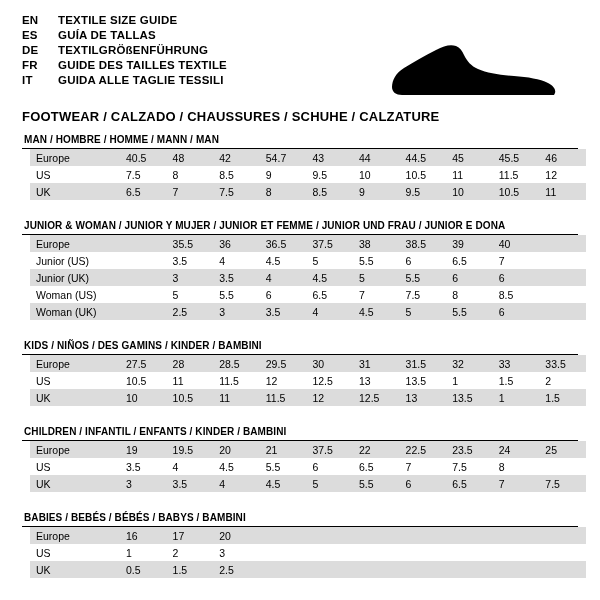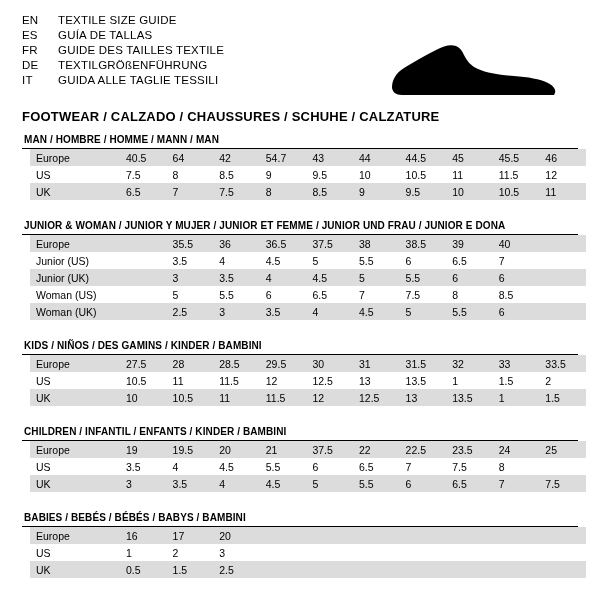--- a/index.html
+++ b/index.html
@@ -28,21 +28,21 @@
   }
   .lang-table {
     border-collapse: collapse;
     font-size: 11.5px;
     letter-spacing: .2px;
   }
   .lang-table td {
     padding: 0 0 3px 0;
     vertical-align: top;
     white-space: nowrap;
-    font-weight: normal;
+    font-weight: bold;
     margin-left: 44px;
   }
   .lang-code {
     width: 36px;
     font-weight: bold;
   }
   .shoe-art {
     position: absolute;
     top: 20px;
     right: 4px;
@@ -102,26 +102,26 @@
       <tbody>
         <tr>
           <td class="lang-code">EN</td>
           <td>TEXTILE SIZE GUIDE</td>
         </tr>
         <tr>
           <td class="lang-code">ES</td>
           <td>GUÍA DE TALLAS</td>
         </tr>
         <tr>
+          <td class="lang-code">DE</td>
+          <td>TEXTILGRÖßENFÜHRUNG</td>
+        </tr>
+        <tr>
           <td class="lang-code">FR</td>
           <td>GUIDE DES TAILLES TEXTILE</td>
-        </tr>
-        <tr>
-          <td class="lang-code">DE</td>
-          <td>TEXTILGRÖßENFÜHRUNG</td>
         </tr>
         <tr>
           <td class="lang-code">IT</td>
           <td>GUIDA ALLE TAGLIE TESSILI</td>
         </tr>
       </tbody>
     </table>
 
     <svg class="shoe-art" viewBox="0 0 190 70">
       <path fill="#000000" d="M20 34 C30 28 40 22 52 16 C60 12 66 10 72 12 C76 13.5 78 17 80 21 C83 27 87 32 94 35 C103 39 116 41 130 42 C144 43 156 45 164 49 C170 52 172 56 171 59 L170 61 L18 61 C12 61 8 58 8 53 C8 46 12 39 20 34 Z"></path>
@@ -131,21 +131,21 @@
     <div class="footwear-title">FOOTWEAR / CALZADO / CHAUSSURES / SCHUHE / CALZATURE</div>
   </div>
 
   <div class="section">
     <div class="section-title">MAN / HOMBRE / HOMME / MANN / MAN</div>
     <table class="size-table">
       <tbody>
         <tr class="shaded">
           <td class="label">Europe</td>
           <td>40.5</td>
-          <td>64</td>
+          <td>48</td>
           <td>42</td>
           <td>54.7</td>
           <td>43</td>
           <td>44</td>
           <td>44.5</td>
           <td>45</td>
           <td>45.5</td>
           <td>46</td>
         </tr>
         <tr>

